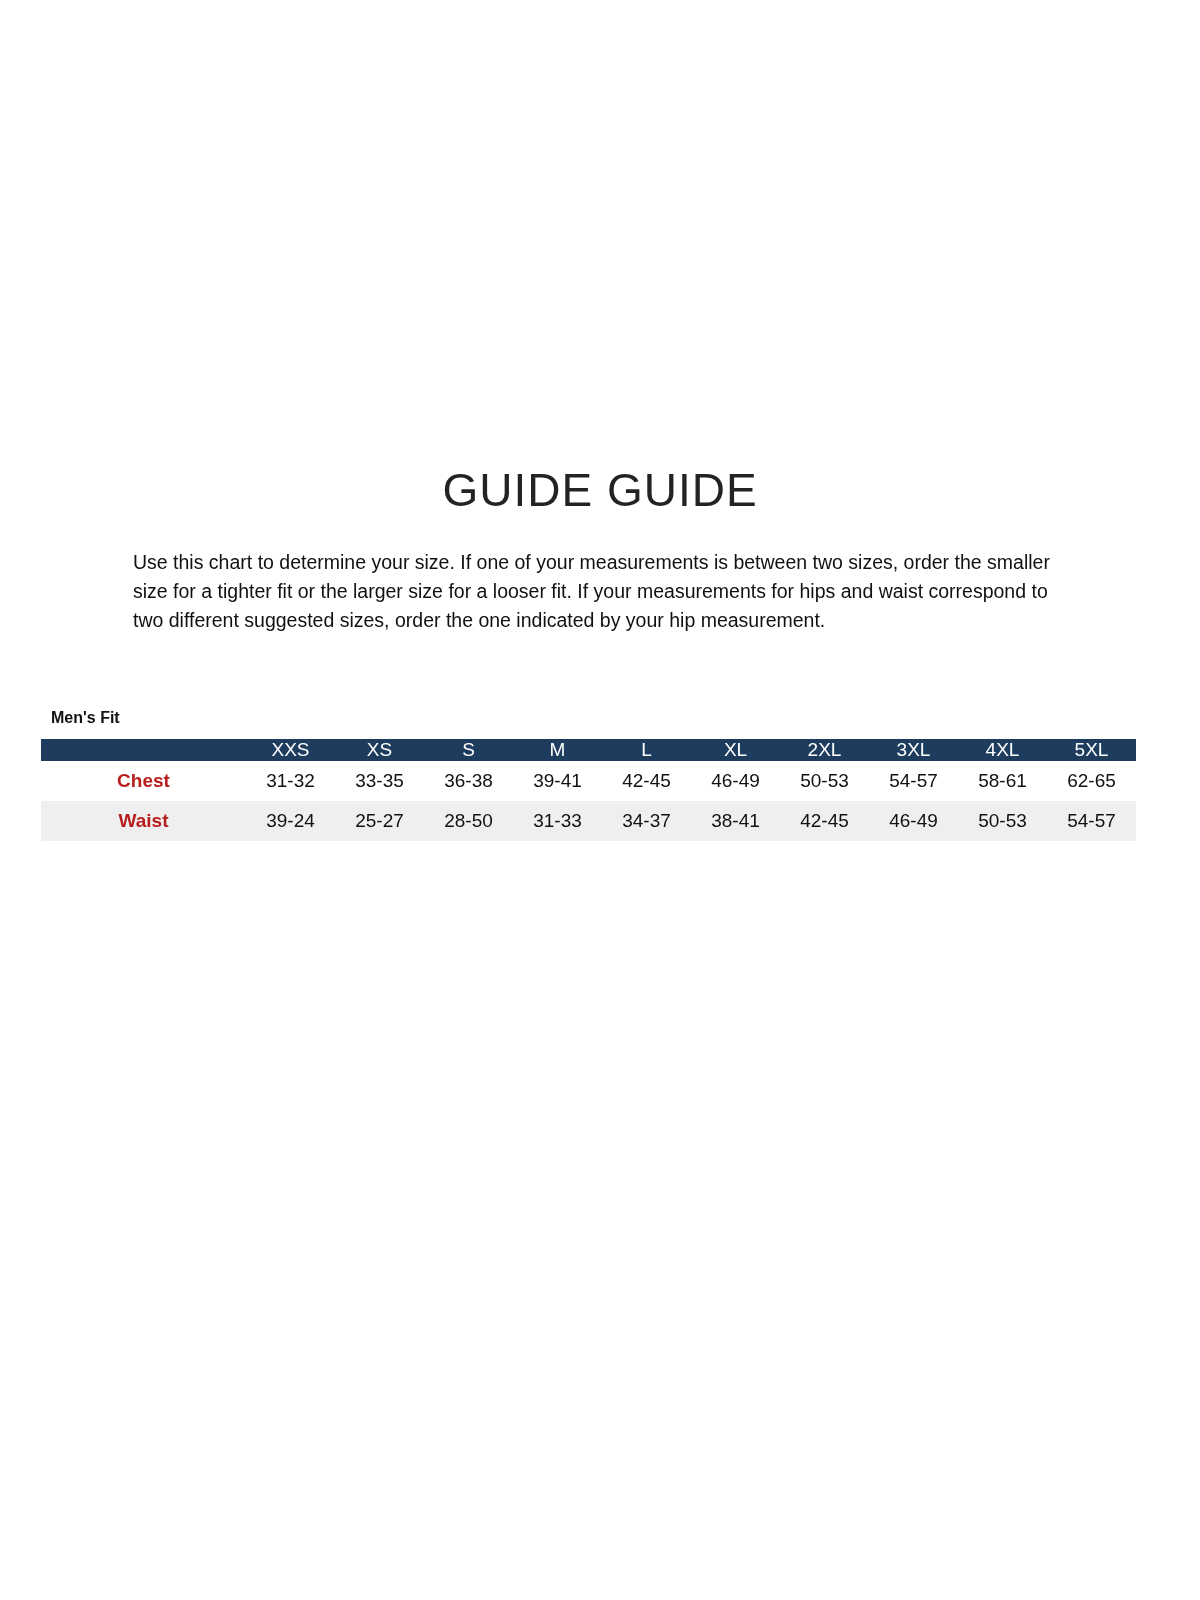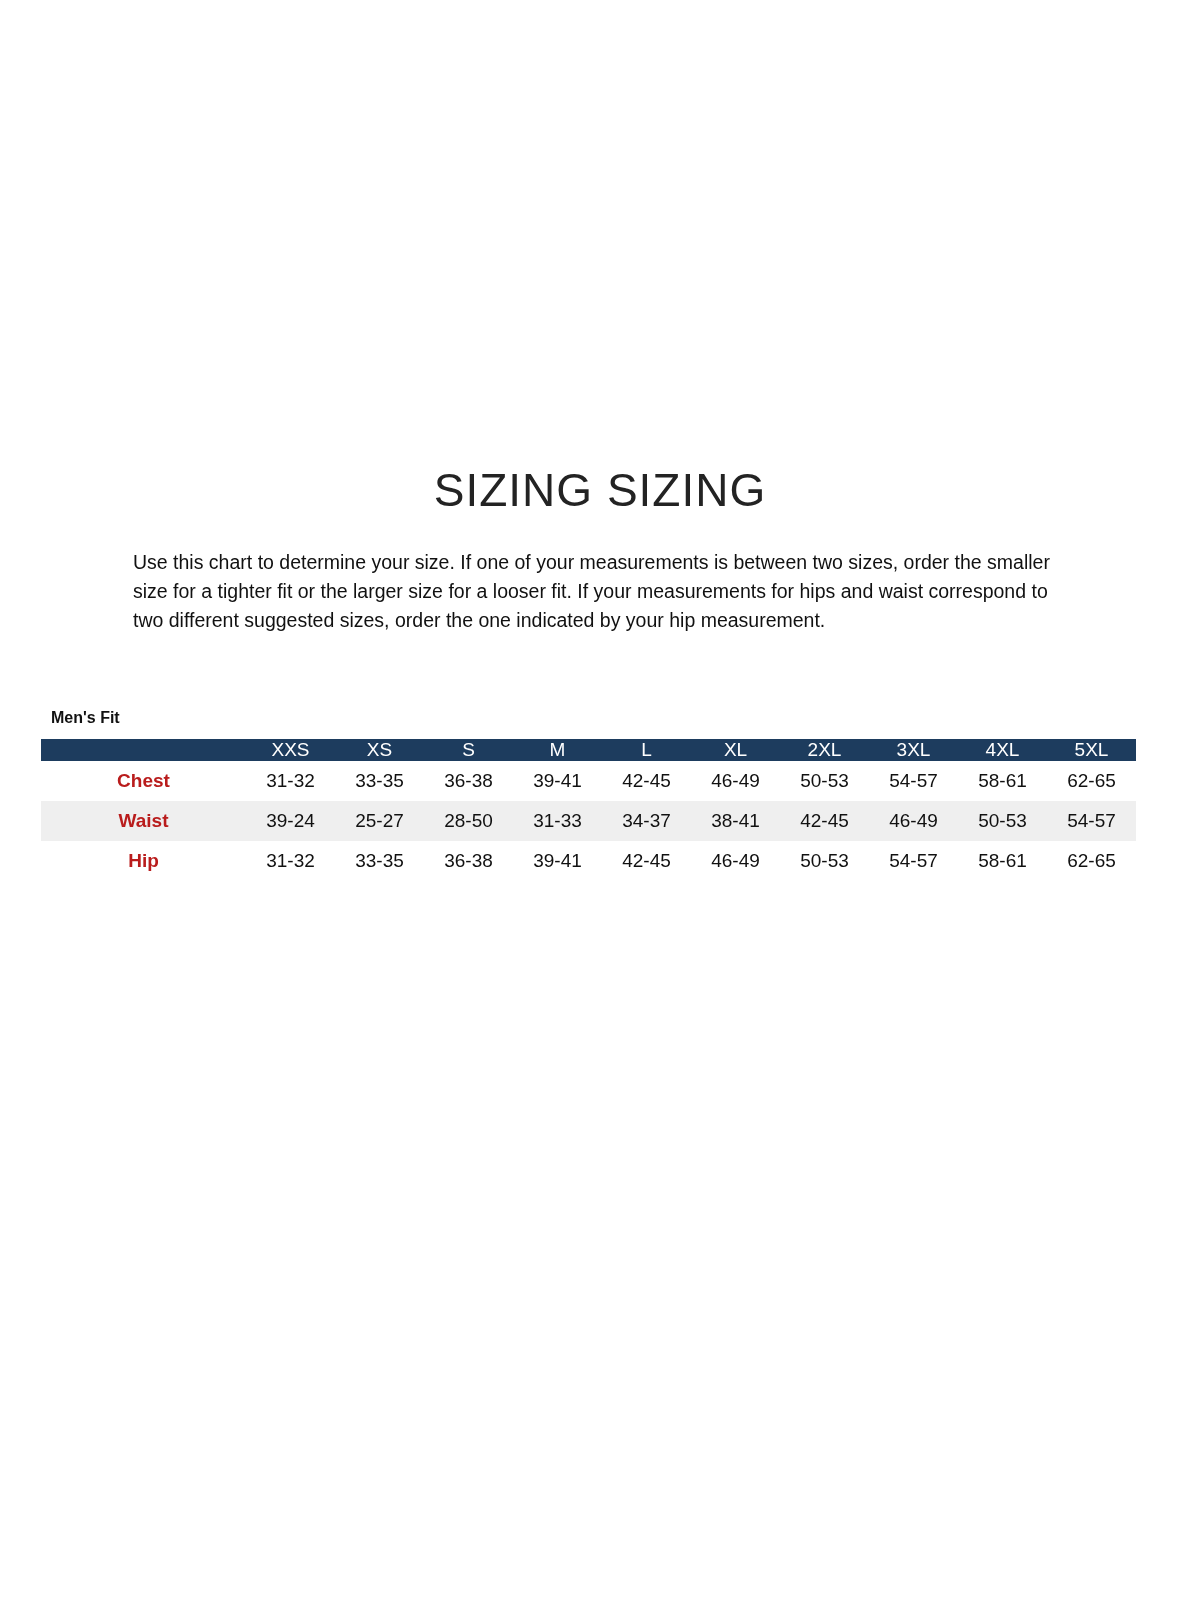--- a/index.html
+++ b/index.html
@@ -82,21 +82,21 @@
   table.size-table tbody tr.striped{
     background:var(--stripe-bg);
     padding-left:32px;
   }
 </style>
 </head>
 <body>
 
 <main class="page">
 
-  <h1 class="page-title">SIZING SIZING</h1>
+  <h1 class="page-title">GUIDE GUIDE</h1>
 
   <p class="intro">Use this chart to determine your size. If one of your measurements is between two sizes, order the smaller size for a tighter fit or the larger size for a looser fit. If your measurements for hips and waist correspond to two different suggested sizes, order the one indicated by your hip measurement.</p>
 
   <section>
     <h2 class="section-label">Men's Fit</h2>
 
     <table class="size-table">
       <colgroup>
         <col class="label-col">
         <col class="size-col">
@@ -145,30 +145,17 @@
           <td>25-27</td>
           <td>28-50</td>
           <td>31-33</td>
           <td>34-37</td>
           <td>38-41</td>
           <td>42-45</td>
           <td>46-49</td>
           <td>50-53</td>
           <td>54-57</td>
         </tr>
-        <tr>
-          <th>Hip</th>
-          <td>31-32</td>
-          <td>33-35</td>
-          <td>36-38</td>
-          <td>39-41</td>
-          <td>42-45</td>
-          <td>46-49</td>
-          <td>50-53</td>
-          <td>54-57</td>
-          <td>58-61</td>
-          <td>62-65</td>
-        </tr>
       </tbody>
     </table>
   </section>
 
 </main>
 
 </body></html>

